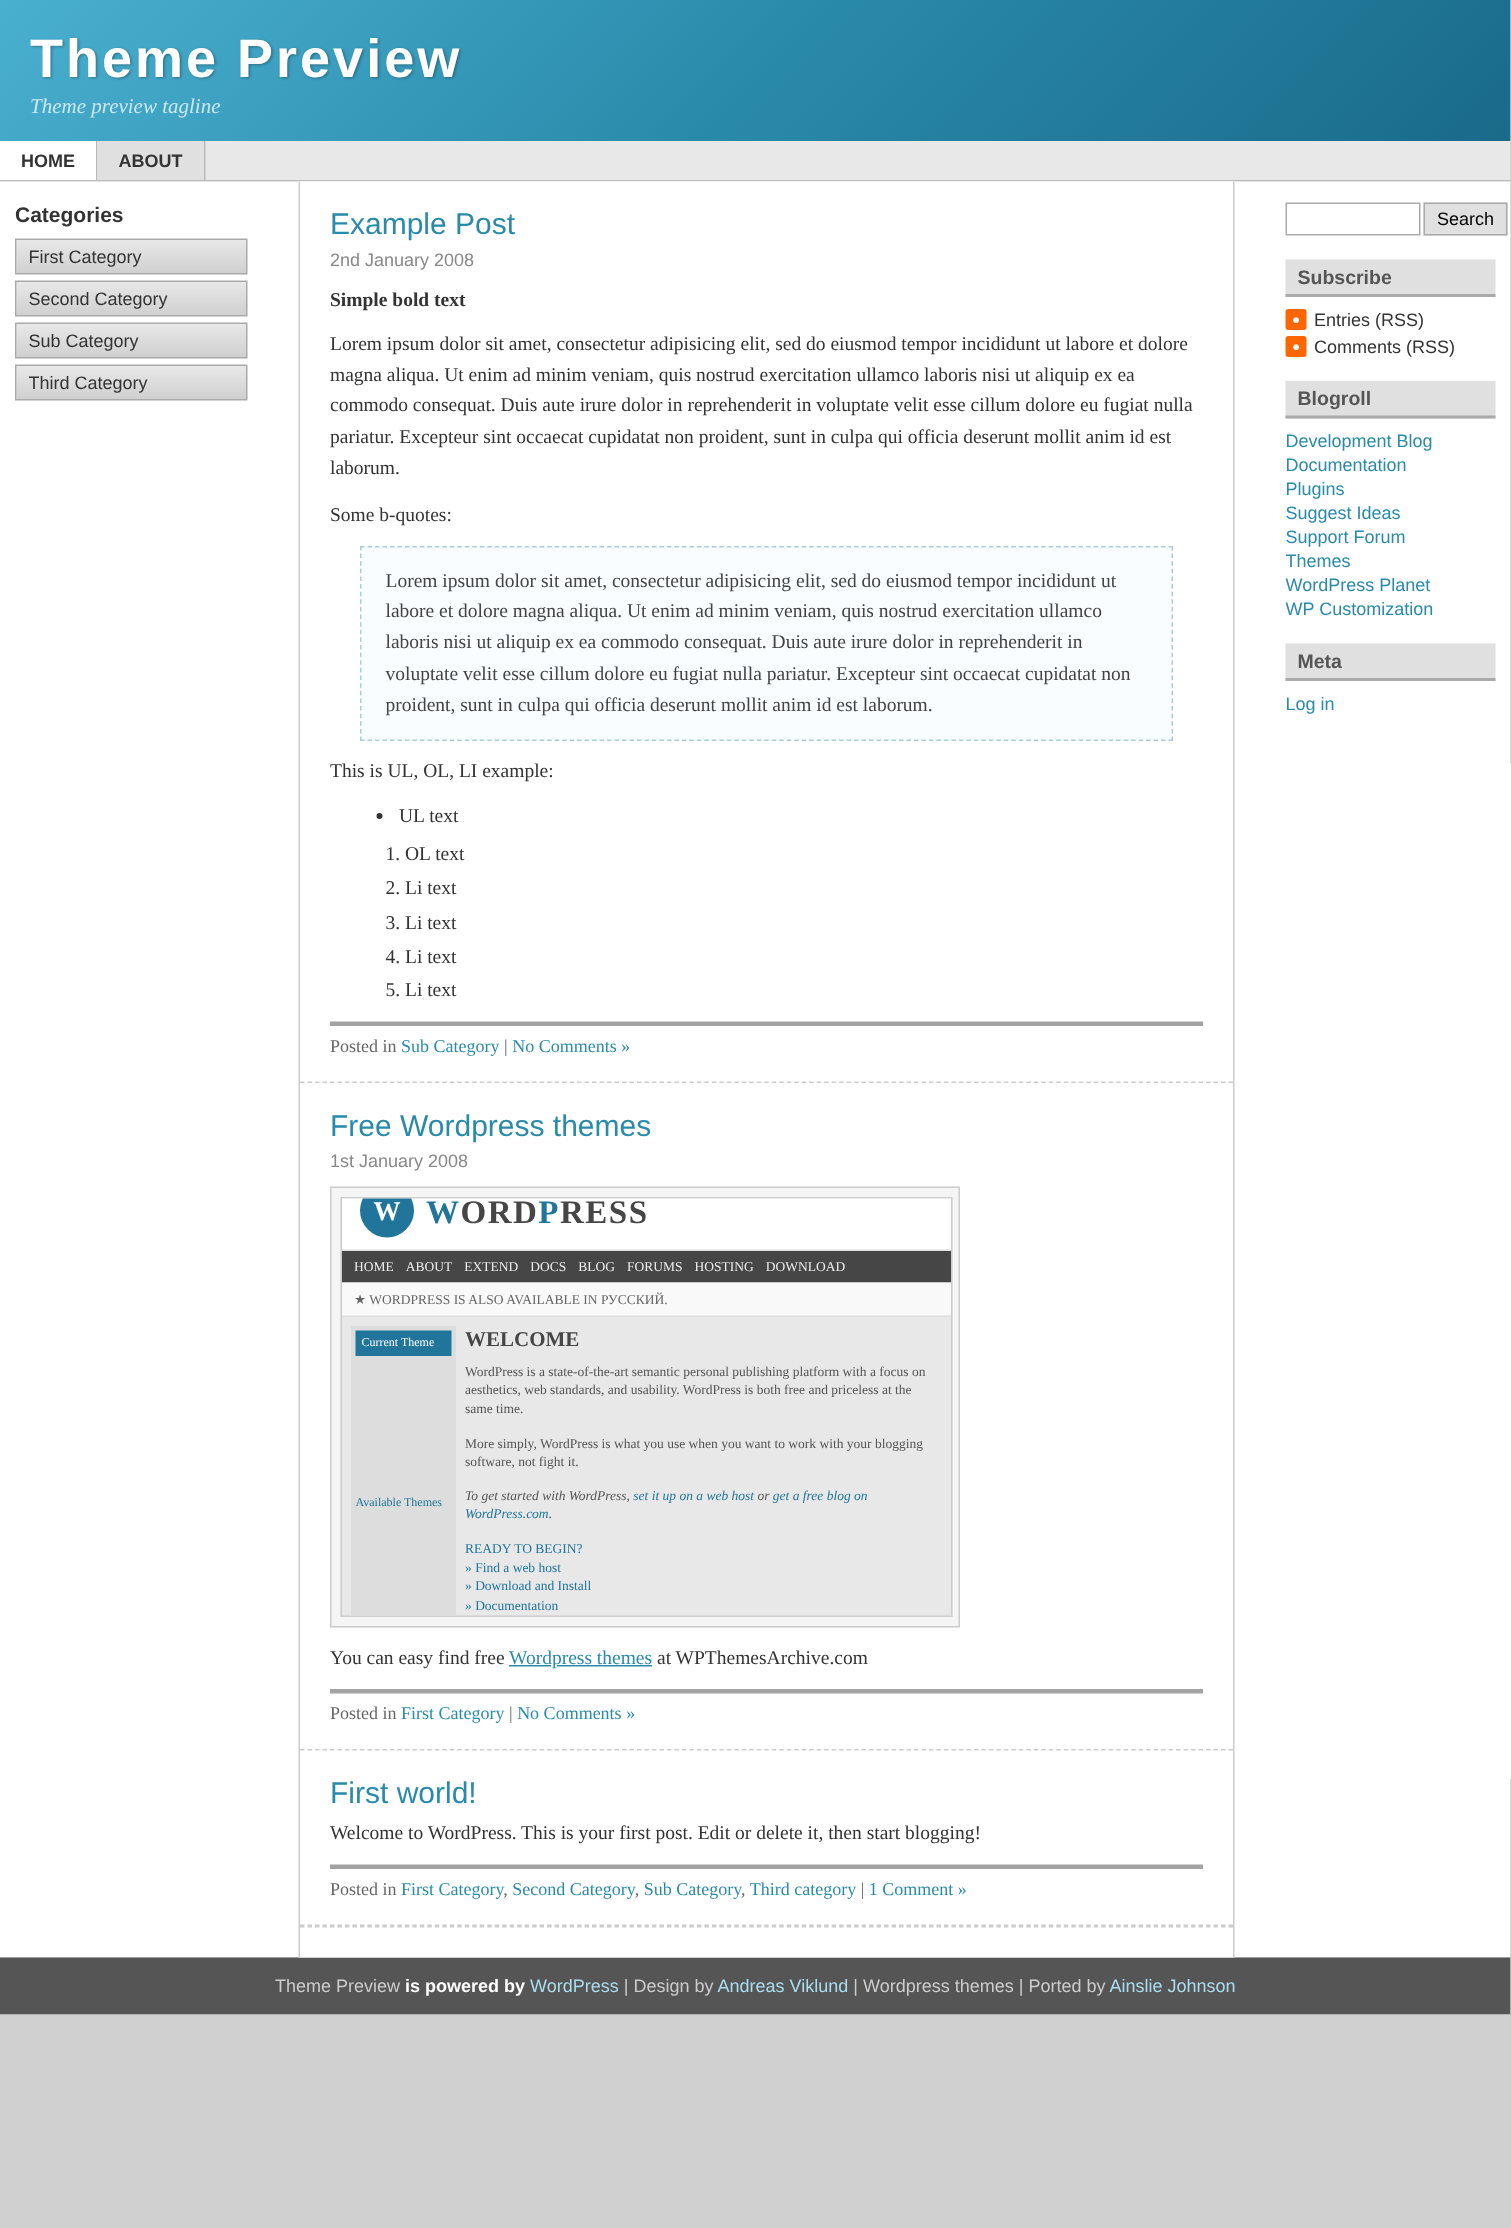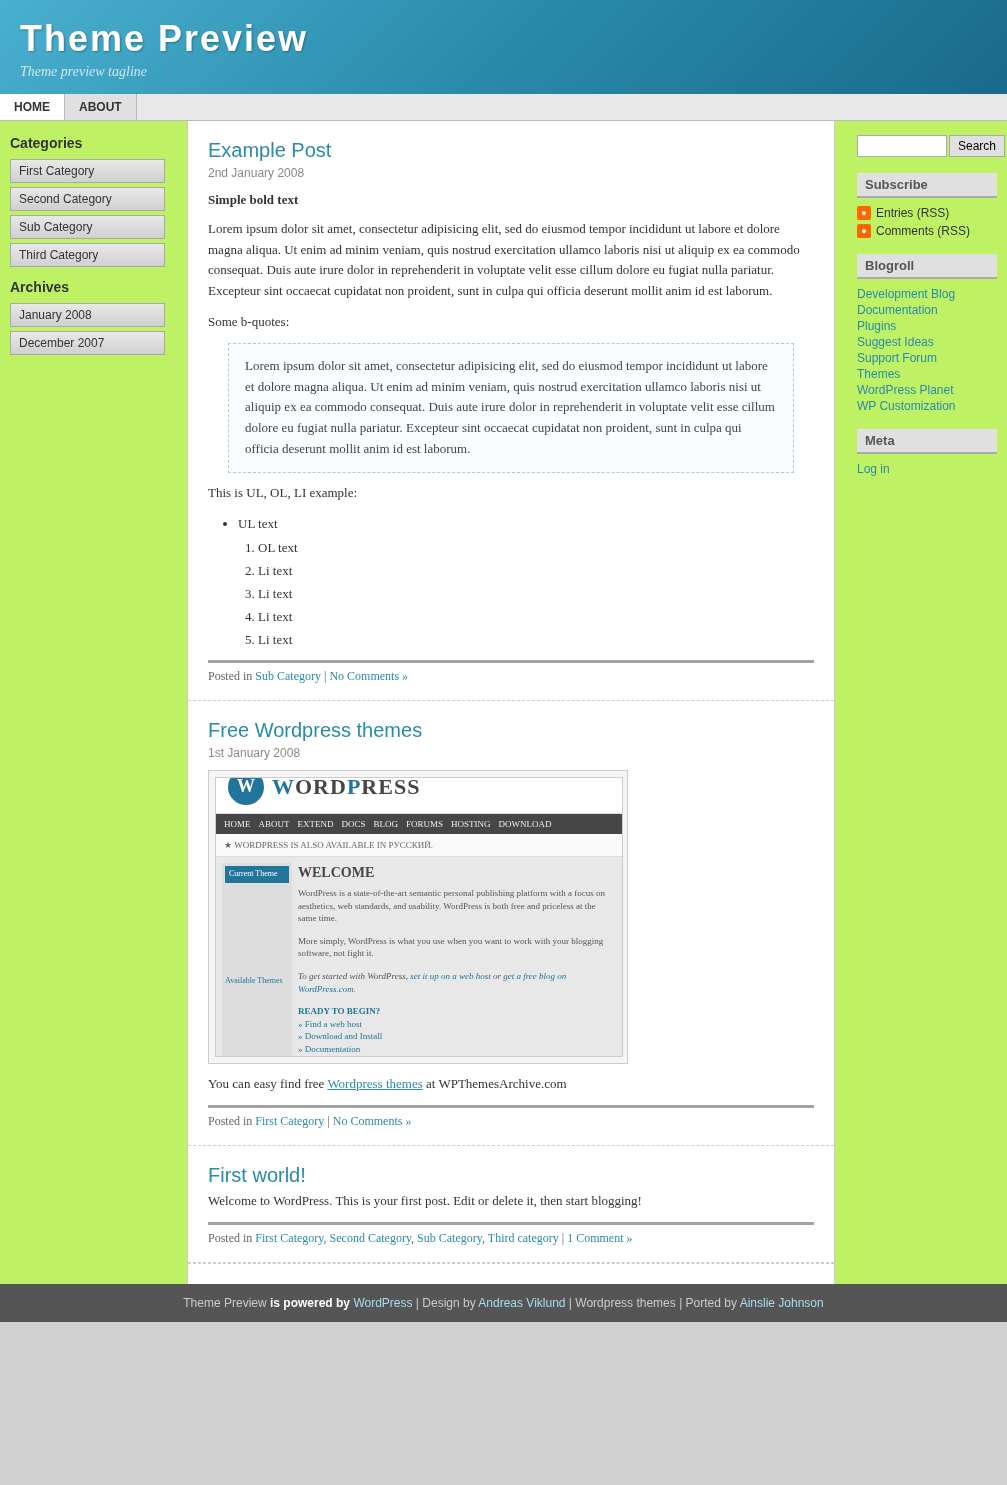--- a/index.html
+++ b/index.html
@@ -43,23 +43,23 @@
       border-right: 1px solid #bbb;
       background: #e0e0e0;
       font-family: Arial, sans-serif;
     }
     #nav ul li.active a { background: #fff; }
 
     
     #wrapper {
       max-width: 1007px;
       margin: 0 auto;
-      background: #bef264;
+      background: #ffffff;
       display: flex;
-      gap: 4px;
+      gap: 16px;
     }
 
     
     #sidebar-left {
       width: 175px;
       min-width: 175px;
       padding: 14px 10px;
     }
     #sidebar-left h3 {
       font-size: 14px;
@@ -299,42 +299,37 @@
 
 <div id="wrapper">
 
   <div id="sidebar-left">
     <h3>Categories</h3>
     <a href="#" class="sidebar-btn">First Category</a>
     <a href="#" class="sidebar-btn">Second Category</a>
     <a href="#" class="sidebar-btn">Sub Category</a>
     <a href="#" class="sidebar-btn">Third Category</a>
 
-    <div class="archives-section">
-      <h3>Archives</h3>
-      <a href="#" class="sidebar-btn">January 2008</a>
-      <a href="#" class="sidebar-btn">December 2007</a>
-    </div>
   </div>
 
   <div id="main-content">
 
     <div class="post">
       <h2>
         <a href="#">Example Post</a>
       </h2>
       <div class="post-date">2nd January 2008</div>
       <div class="post-content">
         <div class="bold-text">Simple bold text</div>
         <p>Lorem ipsum dolor sit amet, consectetur adipisicing elit, sed do eiusmod tempor incididunt ut labore et dolore magna aliqua. Ut enim ad minim veniam, quis nostrud exercitation ullamco laboris nisi ut aliquip ex ea commodo consequat. Duis aute irure dolor in reprehenderit in voluptate velit esse cillum dolore eu fugiat nulla pariatur. Excepteur sint occaecat cupidatat non proident, sunt in culpa qui officia deserunt mollit anim id est laborum.</p>
         <p>Some b-quotes:</p>
         <div class="blockquote-box">Lorem ipsum dolor sit amet, consectetur adipisicing elit, sed do eiusmod tempor incididunt ut labore et dolore magna aliqua. Ut enim ad minim veniam, quis nostrud exercitation ullamco laboris nisi ut aliquip ex ea commodo consequat. Duis aute irure dolor in reprehenderit in voluptate velit esse cillum dolore eu fugiat nulla pariatur. Excepteur sint occaecat cupidatat non proident, sunt in culpa qui officia deserunt mollit anim id est laborum.</div>
         <p>This is UL, OL, LI example:</p>
         <div class="lists-section">
-          <ul style="list-style:disc; margin-left:10px;">
+          <ul style="list-style:disc; margin-left:26px;">
             <li>UL text</li>
           </ul>
           <ol style="margin-left:30px; margin-top:4px;">
             <li>OL text</li>
             <li>Li text</li>
             <li>Li text</li>
             <li>Li text</li>
             <li>Li text</li>
           </ol>
         </div>
@@ -380,21 +375,21 @@
                 <div style="background:#ddd;height:50px;margin-bottom:4px;"></div>
                 <div style="background:#ddd;height:30px;margin-bottom:4px;"></div>
                 <div style="font-size:8px;color:#21759b;margin-bottom:2px;">Available Themes</div>
                 <div style="background:#ddd;height:40px;"></div>
               </div>
               <div class="wp-main-img">
                 <div style="font-size:14px;font-weight:bold;color:#464646;margin-bottom:4px;">WELCOME</div>
                 <p style="font-size:9px;line-height:1.4;color:#555;">WordPress is a state-of-the-art semantic personal publishing platform with a focus on aesthetics, web standards, and usability. WordPress is both free and priceless at the same time.</p>
                 <p style="font-size:9px;line-height:1.4;color:#555;margin-top:4px;">More simply, WordPress is what you use when you want to work with your blogging software, not fight it.</p>
                 <p style="font-size:9px;line-height:1.4;color:#555;margin-top:4px;font-style:italic;">To get started with WordPress, <span style="color:#21759b;">set it up on a web host</span> or <span style="color:#21759b;">get a free blog on WordPress.com</span>.</p>
-                <div style="margin-top:6px;font-size:9px;color:#21759b;font-weight:bold;">READY TO BEGIN?</div>
+                <div style="margin-top:6px;font-size:9px;color:#21759b;font-weight:normal;">READY TO BEGIN?</div>
                 <div style="font-size:9px;color:#21759b;">» Find a web host</div>
                 <div style="font-size:9px;color:#21759b;">» Download and Install</div>
                 <div style="font-size:9px;color:#21759b;">» Documentation</div>
                 <div style="font-size:9px;color:#21759b;">» Get Support</div>
               </div>
             </div>
           </div>
         </div>
         <p>
           <span>You can easy find free</span>

